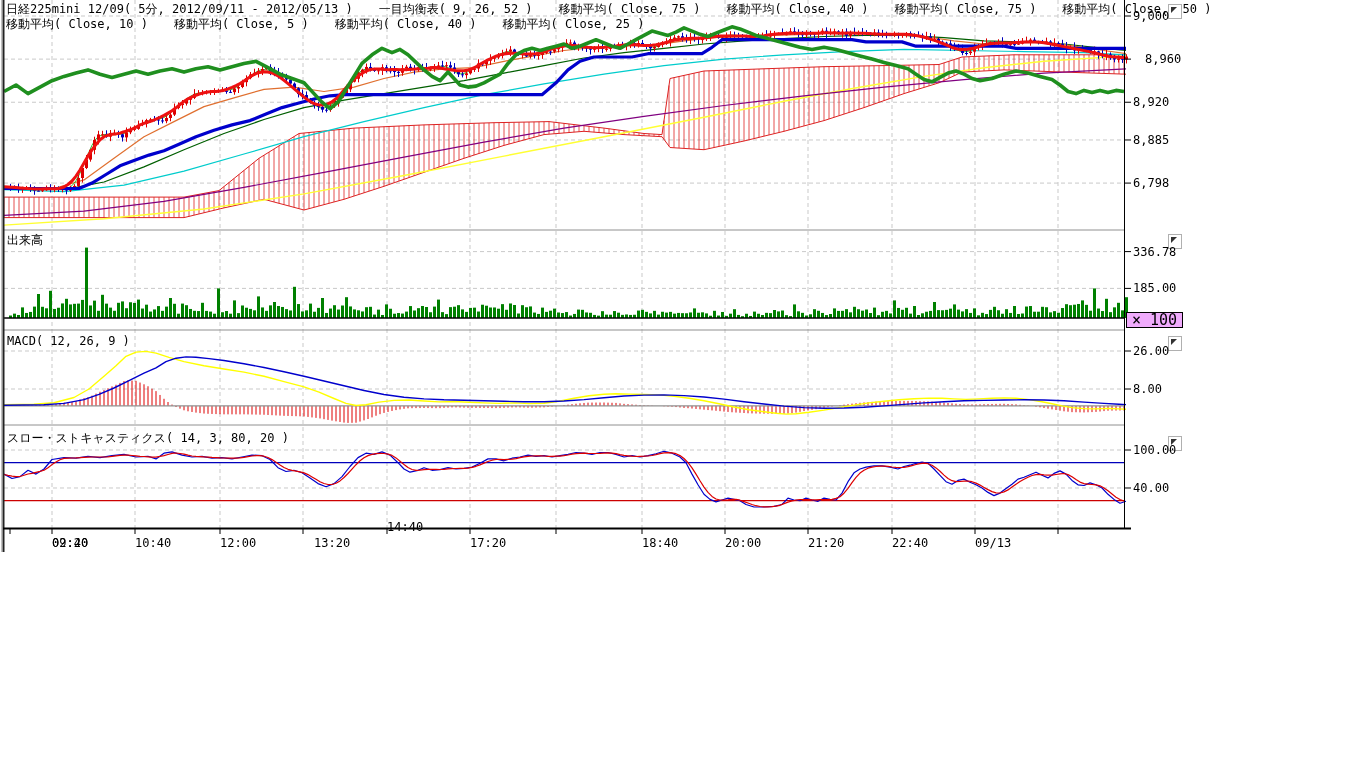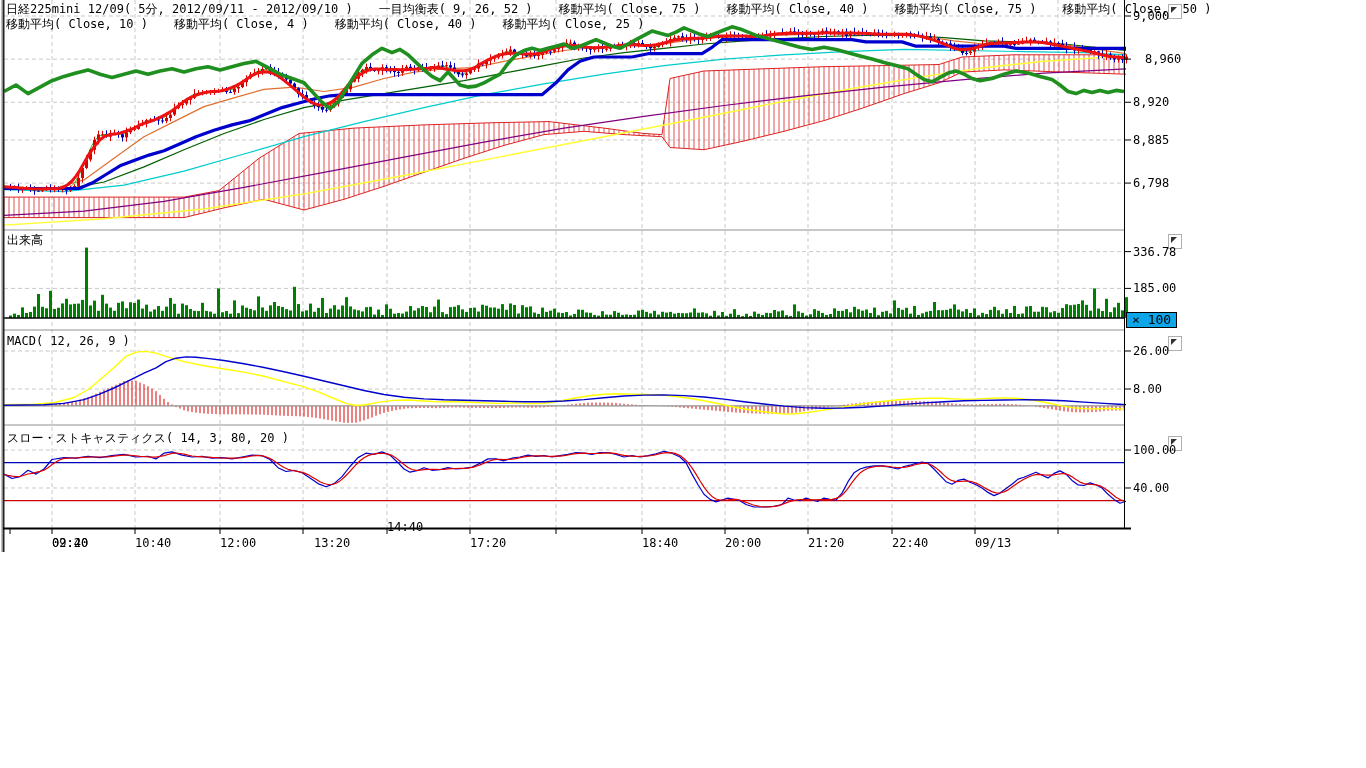--- a/index.html
+++ b/index.html
@@ -5,22 +5,22 @@
   html,body{margin:0;padding:0;background:#ffffff;}
   body{width:1366px;height:768px;overflow:hidden;
        font-family:"DejaVu Sans Mono","Liberation Mono",monospace;color:#000;}
   .screen{position:relative;width:1366px;height:768px;background:#fff;}
   svg{position:absolute;left:0;top:0;}
   .hdr{position:absolute;left:6px;white-space:pre;font-size:12px;line-height:14px;}
   .hdr span{margin-right:26px;}
   .panel-label{position:absolute;font-size:12px;}
   .y-label{position:absolute;left:1133px;font-size:12px;}
   .x-label{position:absolute;font-size:12px;top:536px;}
-  .badge{position:absolute;left:1126px;top:312px;border:1px solid #000;background:#0ea5e9;
-         font-size:13px;padding:0 5px;line-height:14px;}
+  .badge{position:absolute;left:1126px;top:312px;border:1px solid #000;background:#f0abfc;
+         font-size:15px;padding:0 5px;line-height:14px;}
   .corner-icon{position:absolute;left:1168px;width:12px;height:13px;border:1px solid #b0b0b0;
          background:#fff;}
   .corner-icon::after{content:"";position:absolute;left:2px;top:2px;width:0;height:0;
          border-top:6px solid #333;border-right:6px solid transparent;}
 </style>
 </head>
 <body>
 
 <div class="screen">
   <svg id="chart" width="1366" height="560">
@@ -1434,22 +1434,22 @@
       <line x1="470" y1="528" x2="470" y2="534" stroke="#000" stroke-width="1"></line>
       <line x1="642" y1="528" x2="642" y2="534" stroke="#000" stroke-width="1"></line>
       <line x1="725" y1="528" x2="725" y2="534" stroke="#000" stroke-width="1"></line>
       <line x1="808" y1="528" x2="808" y2="534" stroke="#000" stroke-width="1"></line>
       <line x1="892" y1="528" x2="892" y2="534" stroke="#000" stroke-width="1"></line>
       <line x1="975" y1="528" x2="975" y2="534" stroke="#000" stroke-width="1"></line>
       <line x1="556" y1="528" x2="556" y2="534" stroke="#000" stroke-width="1"></line>
       <line x1="1058" y1="528" x2="1058" y2="534" stroke="#000" stroke-width="1"></line>
     </svg>
 
-  <div class="hdr" id="hdr1" style="top:2px;"><span>日経225mini 12/09( 5分, 2012/09/11 - 2012/09/10 )</span><span>一目均衡表( 9, 26, 52 )</span><span>移動平均( Close, 75 )</span><span>移動平均( Close, 40 )</span><span>移動平均( Close, 75 )</span><span>移動平均( Close, 150 )</span></div>
-  <div class="hdr" id="hdr2" style="top:17px;"><span>移動平均( Close, 10 )</span><span>移動平均( Close, 4 )</span><span>移動平均( Close, 40 )</span><span>移動平均( Close, 25 )</span></div>
+  <div class="hdr" id="hdr1" style="top:2px;"><span>日経225mini 12/09( 5分, 2012/09/11 - 2012/05/13 )</span><span>一目均衡表( 9, 26, 52 )</span><span>移動平均( Close, 75 )</span><span>移動平均( Close, 40 )</span><span>移動平均( Close, 75 )</span><span>移動平均( Close, 150 )</span></div>
+  <div class="hdr" id="hdr2" style="top:17px;"><span>移動平均( Close, 10 )</span><span>移動平均( Close, 5 )</span><span>移動平均( Close, 40 )</span><span>移動平均( Close, 25 )</span></div>
 
   <div class="panel-label" style="left:7px;top:232px;">出来高</div>
   <div class="panel-label" style="left:7px;top:334px;">MACD( 12, 26, 9 )</div>
   <div class="panel-label" style="left:7px;top:430px;">スロー・ストキャスティクス( 14, 3, 80, 20 )</div>
 
   <div class="badge">× 100</div>
 
   <div class="corner-icon" style="top:4px;"></div>
   <div class="corner-icon" style="top:234px;"></div>
   <div class="corner-icon" style="top:336px;"></div>

